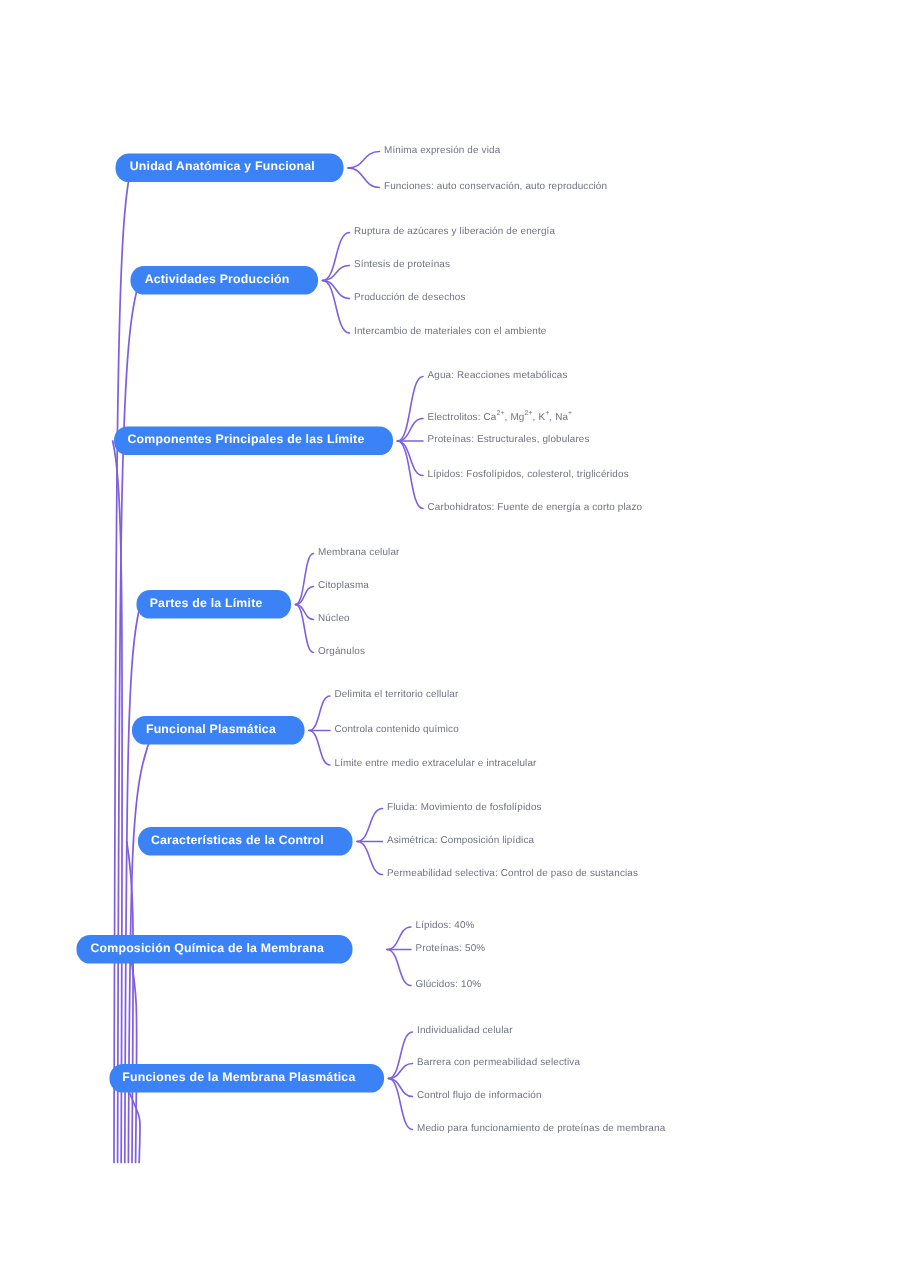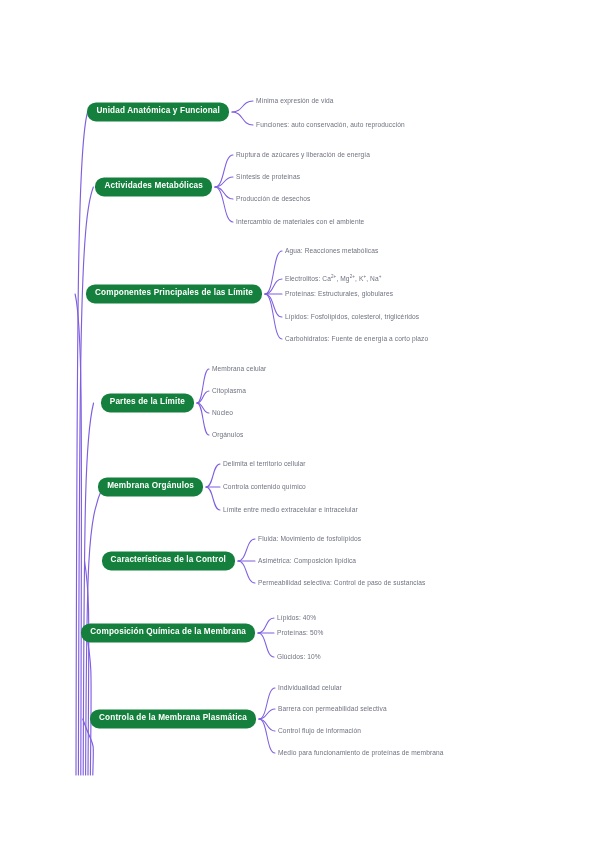--- a/index.html
+++ b/index.html
@@ -21,28 +21,28 @@
   #edges {
     position: absolute;
     left: 0;
     top: 0;
     width: 599px;
     height: 848px;
     pointer-events: none;
   }
   .branch-node {
     position: absolute;
-    background: #15803d;
+    background: #3b82f6;
     color: #ffffff;
     border-radius: 9px;
     font-size: 8.2px;
     font-weight: bold;
     letter-spacing: 0.15px;
     line-height: 1;
-    padding: 5px 9px 6px 9px;
+    padding: 5px 19px 6px 9px;
     white-space: nowrap;
     transform: translateY(-50%);
     box-sizing: border-box;
   }
   .leaf-label {
     position: absolute;
     color: #6f7280;
     font-size: 6.6px;
     line-height: 1;
     white-space: nowrap;
@@ -94,47 +94,47 @@
       <path d="M 92.8 775 C 93.8 733 94.8 753 82.75 719" fill="none" stroke="#7f5fe0" stroke-width="1.15" stroke-linecap="round"></path>
       <path d="M 259 719 C 267.8 719 266.2 688 275 688" fill="none" stroke="#7f5fe0" stroke-width="1.05" stroke-linecap="round"></path>
       <path d="M 259 719 C 267.8 719 266.2 709 275 709" fill="none" stroke="#7f5fe0" stroke-width="1.05" stroke-linecap="round"></path>
       <path d="M 259 719 C 267.8 719 266.2 731 275 731" fill="none" stroke="#7f5fe0" stroke-width="1.05" stroke-linecap="round"></path>
       <path d="M 259 719 C 267.8 719 266.2 753 275 753" fill="none" stroke="#7f5fe0" stroke-width="1.05" stroke-linecap="round"></path>
     </svg>
   <div id="nodes">
       <div class="branch-node" style="right: 370px; top: 112px;">Unidad Anatómica y Funcional</div>
       <div class="leaf-label" style="left: 256px; top: 101px;">Mínima expresión de vida</div>
       <div class="leaf-label" style="left: 256px; top: 125px;">Funciones: auto conservación, auto reproducción</div>
-      <div class="branch-node" style="right: 387px; top: 187px;">Actividades Metabólicas</div>
+      <div class="branch-node" style="right: 387px; top: 187px;">Actividades Producción</div>
       <div class="leaf-label" style="left: 236px; top: 155px;">Ruptura de azúcares y liberación de energía</div>
       <div class="leaf-label" style="left: 236px; top: 177px;">Síntesis de proteínas</div>
       <div class="leaf-label" style="left: 236px; top: 199px;">Producción de desechos</div>
       <div class="leaf-label" style="left: 236px; top: 222px;">Intercambio de materiales con el ambiente</div>
       <div class="branch-node" style="right: 337px; top: 294px;">Componentes Principales de las Límite</div>
       <div class="leaf-label" style="left: 285px; top: 251px;">Agua: Reacciones metabólicas</div>
       <div class="leaf-label" style="left: 285px; top: 279px;">Electrolitos: Ca<sup>2+</sup>, Mg<sup>2+</sup>, K<sup>+</sup>, Na<sup>+</sup></div>
       <div class="leaf-label" style="left: 285px; top: 294px;">Proteínas: Estructurales, globulares</div>
       <div class="leaf-label" style="left: 285px; top: 317px;">Lípidos: Fosfolípidos, colesterol, triglicéridos</div>
       <div class="leaf-label" style="left: 285px; top: 339px;">Carbohidratos: Fuente de energía a corto plazo</div>
       <div class="branch-node" style="right: 405px; top: 403px;">Partes de la Límite</div>
       <div class="leaf-label" style="left: 212px; top: 369px;">Membrana celular</div>
       <div class="leaf-label" style="left: 212px; top: 391px;">Citoplasma</div>
       <div class="leaf-label" style="left: 212px; top: 413px;">Núcleo</div>
       <div class="leaf-label" style="left: 212px; top: 435px;">Orgánulos</div>
-      <div class="branch-node" style="right: 396px; top: 487px;">Membrana Orgánulos</div>
+      <div class="branch-node" style="right: 396px; top: 487px;">Funcional Plasmática</div>
       <div class="leaf-label" style="left: 223px; top: 464px;">Delimita el territorio cellular</div>
       <div class="leaf-label" style="left: 223px; top: 487px;">Controla contenido químico</div>
       <div class="leaf-label" style="left: 223px; top: 510px;">Límite entre medio extracelular e intracelular</div>
       <div class="branch-node" style="right: 364px; top: 561px;">Características de la Control</div>
       <div class="leaf-label" style="left: 258px; top: 539px;">Fluida: Movimiento de fosfolípidos</div>
       <div class="leaf-label" style="left: 258px; top: 561px;">Asimétrica: Composición lipídica</div>
       <div class="leaf-label" style="left: 258px; top: 583px;">Permeabilidad selectiva: Control de paso de sustancias</div>
-      <div class="branch-node" style="right: 344px; top: 633px; margin-left: 48px;">Composición Química de la Membrana</div>
+      <div class="branch-node" style="right: 364px; top: 633px; margin-left: 48px;">Composición Química de la Membrana</div>
       <div class="leaf-label" style="left: 277px; top: 618px;">Lípidos: 40%</div>
       <div class="leaf-label" style="left: 277px; top: 633px;">Proteínas: 50%</div>
       <div class="leaf-label" style="left: 277px; top: 657px;">Glúcidos: 10%</div>
-      <div class="branch-node" style="right: 343px; top: 719px;">Controla de la Membrana Plasmática</div>
+      <div class="branch-node" style="right: 343px; top: 719px;">Funciones de la Membrana Plasmática</div>
       <div class="leaf-label" style="left: 278px; top: 688px;">Individualidad celular</div>
       <div class="leaf-label" style="left: 278px; top: 709px;">Barrera con permeabilidad selectiva</div>
       <div class="leaf-label" style="left: 278px; top: 731px;">Control flujo de información</div>
       <div class="leaf-label" style="left: 278px; top: 753px;">Medio para funcionamiento de proteínas de membrana</div>
     </div>
 </div>
 
 </body></html>

